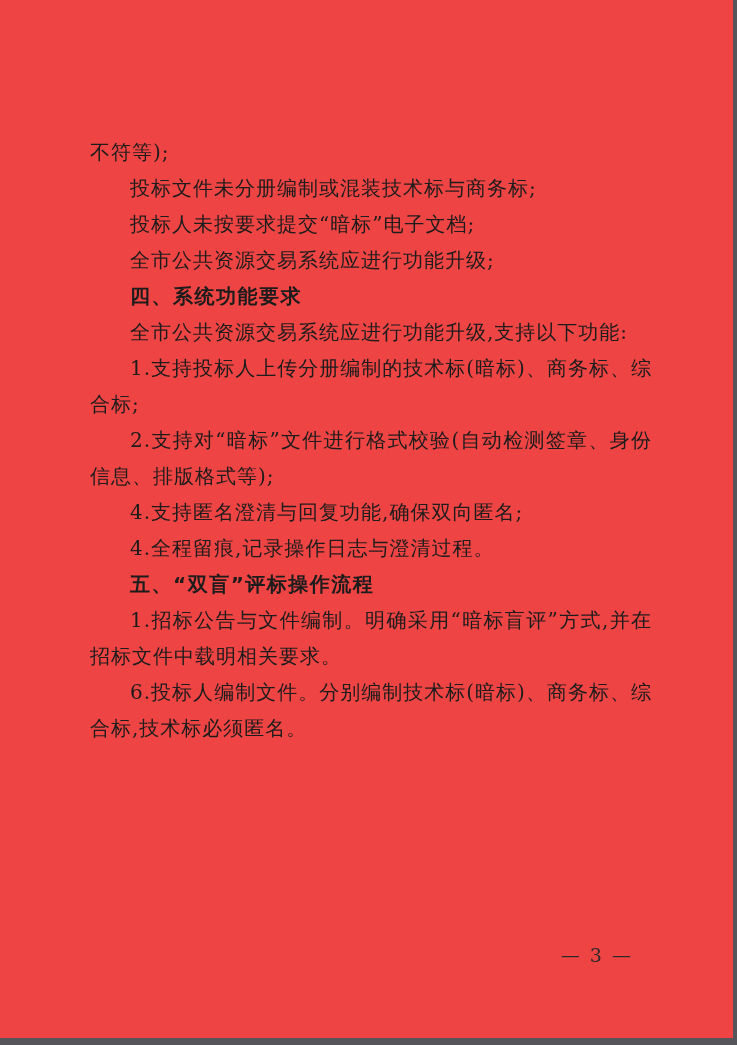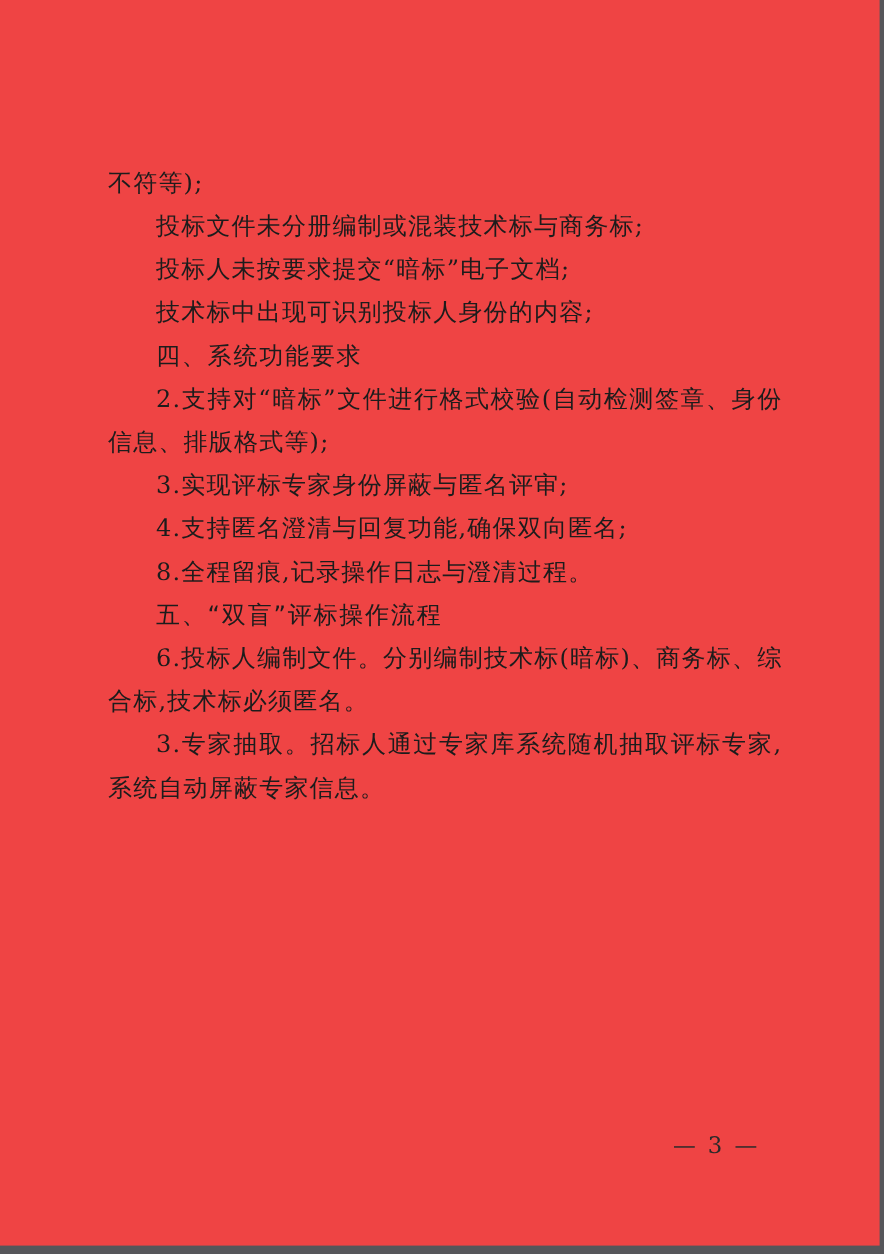--- a/index.html
+++ b/index.html
@@ -43,21 +43,21 @@
     font-size: 20px;
     line-height: 36px;
     letter-spacing: 1px;
     text-align: justify;
     text-indent: 2em;
   }
   .para.no-indent {
     text-indent: 0;
   }
   .para.heading {
-    font-weight: normal;
+    font-weight: bold;
     font-family: "DejaVu Sans", "Liberation Sans", sans-serif;
     letter-spacing: 1.5px;
     text-align: left;
   }
   .page-number {
     position: absolute;
     top: 944px;
     right: 104px;
     font-size: 19px;
     letter-spacing: 2px;
@@ -67,29 +67,30 @@
 </style>
 </head>
 <body>
 
 <div class="page">
 
   <div class="content">
     <p class="para no-indent">不符等);</p>
     <p class="para">投标文件未分册编制或混装技术标与商务标;</p>
     <p class="para">投标人未按要求提交“暗标”电子文档;</p>
-    <p class="para">技术标中出现可识别投标人身份的内容;</p>
+    <p class="para">全市公共资源交易系统应进行功能升级;</p>
     <p class="para heading">四、系统功能要求</p>
+    <p class="para">全市公共资源交易系统应进行功能升级,支持以下功能:</p>
+    <p class="para">1.支持投标人上传分册编制的技术标(暗标)、商务标、综合标;</p>
     <p class="para">2.支持对“暗标”文件进行格式校验(自动检测签章、身份信息、排版格式等);</p>
-    <p class="para">3.实现评标专家身份屏蔽与匿名评审;</p>
     <p class="para">4.支持匿名澄清与回复功能,确保双向匿名;</p>
-    <p class="para">8.全程留痕,记录操作日志与澄清过程。</p>
+    <p class="para">4.全程留痕,记录操作日志与澄清过程。</p>
     <p class="para heading">五、“双盲”评标操作流程</p>
+    <p class="para">1.招标公告与文件编制。明确采用“暗标盲评”方式,并在招标文件中载明相关要求。</p>
     <p class="para">6.投标人编制文件。分别编制技术标(暗标)、商务标、综合标,技术标必须匿名。</p>
-    <p class="para">3.专家抽取。招标人通过专家库系统随机抽取评标专家,系统自动屏蔽专家信息。</p>
   </div>
 
   <div class="page-number">— 3 —</div>
 
   <div class="edge-right"></div>
   <div class="edge-bottom"></div>
 
 </div>
 
 </body></html>

